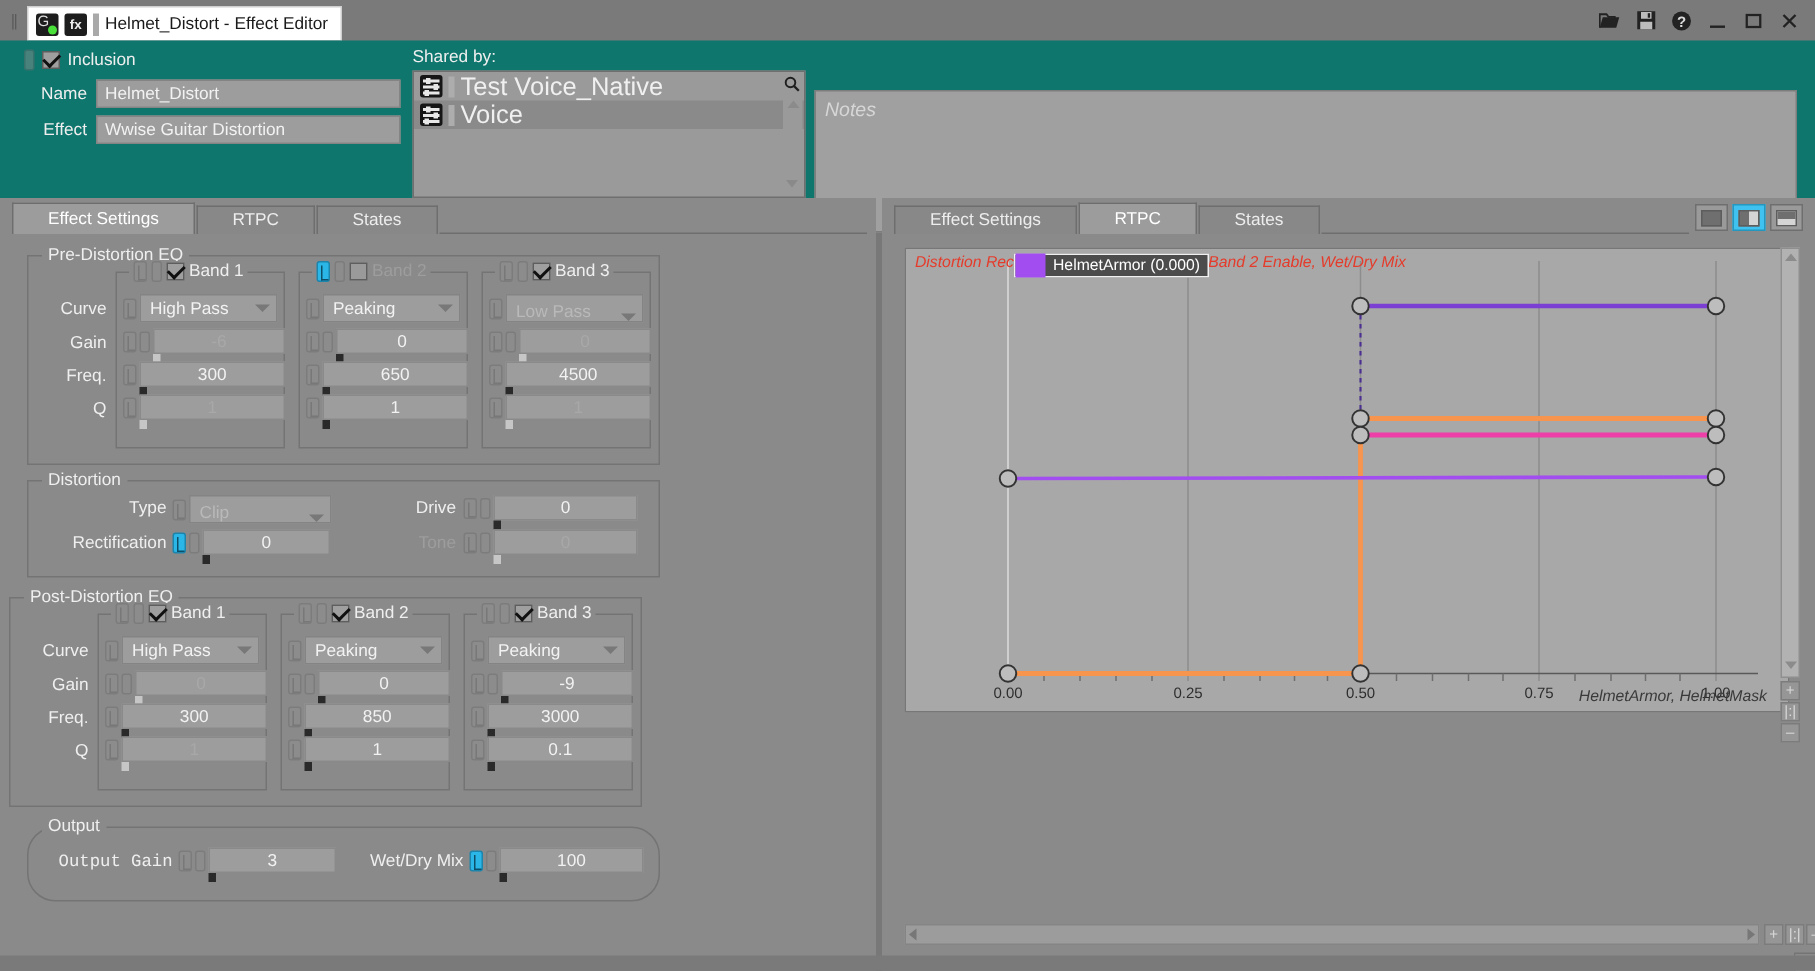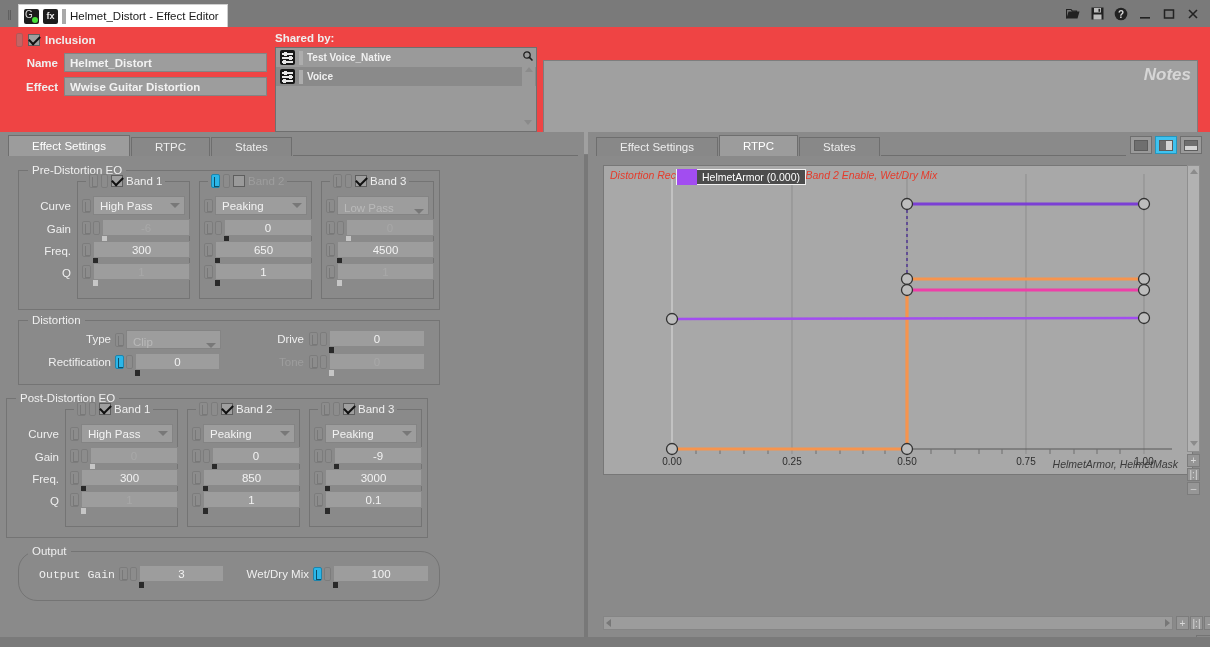--- a/index.html
+++ b/index.html
@@ -29,21 +29,21 @@
   .ic-green::after { content:''; position:absolute; right:1px; bottom:1px; width:6px; height:6px; border-radius:50%; background:#49e03a; }
   .ic-green::before { content:'G'; position:absolute; left:1px; top:0px; font-size:10px; color:#dedede; font-family:"Liberation Sans",sans-serif; }
   .ic-fx { background: #1d1d1d; color: #ededed; font-size: 9px; font-weight: bold; text-align: center; line-height: 15px; }
   .vbar { width: 4px; height: 15px; background: #a9a9a9; display:inline-block; }
   .title-spacer { flex: 1; }
   .wbtns { display: flex; align-items: center; height: 27px; gap: 2px; padding-right: 6px; }
   .wbtn { width: 22px; height: 22px; display: flex; align-items: center; justify-content: center; color: #1e1e1e; cursor: default; }
   .wbtn svg { display: block; }
 
   
-  .topwrap { position: absolute; left: 0; top: 27px; width: 1210px; height: 105px; background: #ef4444; font-weight: bold; }
+  .topwrap { position: absolute; left: 0; top: 27px; width: 1210px; height: 105px; background: #0f766e; }
   .chk {
     width: 12px; height: 12px; background: #9f9f9f; border: 1px solid #5e5e5e;
     display: inline-flex; align-items: center; justify-content: center; position: relative; flex: none;
   }
   .chk.on::after { content: ''; position: absolute; width: 9px; height: 5px; border-left: 2px solid #111; border-bottom: 2px solid #111; transform: rotate(-45deg) translate(1px,-1px); }
   .chk.off { background: #9a9a9a; }
   .rtpc-ico { width: 9px; height: 14px; background: #8f8f8f; border: 1px solid #6d6d6d; border-radius: 2px; flex:none; position:relative;}
   .rtpc-ico::after { content:''; position:absolute; left:2px; top:2px; width:4px; height:9px; border-left:1px solid #636363; border-bottom:1px solid #636363;}
   .rtpc-ico.blue { background:#2bb6e8; border-color:#1d84ab; }
   .rtpc-ico.blue::after { border-color:#0d4f68; }
@@ -56,33 +56,33 @@
   .lbl.dim { color: #9d9d9d; }
   .field {
     background: #9d9d9d; border: 1px solid #848484; height: 19px; color: #f2f2f2;
     font-size: 11.5px; display: flex; align-items: center; padding: 0 5px;
   }
   .row-name { position: absolute; left: 16px; top: 26px; display: flex; align-items: center; gap: 6px; }
   .row-effect { position: absolute; left: 16px; top: 50px; display: flex; align-items: center; gap: 6px; }
 
   .sharedby { position: absolute; left: 275px; top: 5px; }
   .sharedlist { width: 262px; height: 85px; background: #9a9a9a; border: 1px solid #6f6f6f; position: relative; margin-top: 3px; }
-  .sh-item { height: 19px; display: flex; align-items: center; gap: 4px; padding-left: 4px; color: #f0f0f0; font-size: 10px; }
+  .sh-item { height: 19px; display: flex; align-items: center; gap: 4px; padding-left: 4px; color: #f0f0f0; font-size: 17px; }
   .sh-item.sel { background: #8a8a8a; }
   .mixico { width: 15px; height: 15px; background: #161616; border-radius: 2px; position: relative; flex:none; }
   .mixico::before { content:''; position:absolute; left:2px; top:3px; width:11px; height:1.5px; background:#e8e8e8; box-shadow: 0 4px 0 #e8e8e8, 0 8px 0 #e8e8e8; }
   .mixico::after { content:''; position:absolute; left:4px; top:1.5px; width:2.5px; height:4px; background:#e8e8e8; box-shadow: 5px 4px 0 #e8e8e8, -1px 8px 0 #e8e8e8; }
   .sh-vbar { width:4px; height:14px; background:#adadad; flex:none; }
   .sh-search { position: absolute; right: 1px; top: 1px; width: 14px; height: 14px; display:flex; align-items:center; justify-content:center; }
   .sh-scroll { position: absolute; right: 1px; top: 16px; bottom: 1px; width: 13px; background: #9a9a9a; }
   .arrowup, .arrowdn { width: 0; height: 0; border-left: 4px solid transparent; border-right: 4px solid transparent; margin: 2px auto; }
   .arrowdn { border-top: 5px solid #8a8a8a; position:absolute; bottom:3px; left:2px; }
 
   .notes { position: absolute; left: 543px; top: 33px; width: 655px; height: 95px; background: #a0a0a0; border: 1px solid #7d7d7d; }
-  .notes-ph { color: #d6d6d6; font-style: italic; font-size: 17px; padding: 4px 6px; text-align: right; }
+  .notes-ph { color: #d6d6d6; font-style: italic; font-size: 13px; padding: 4px 6px; }
 
   
   .tabrow { display: flex; align-items: flex-end; height: 21px; }
   .tab { height: 19px; padding: 0 23px; background: #888; border: 1px solid #6e6e6e; border-bottom: none; color: #ededed; font-size: 11.5px; display: flex; align-items: center; margin-right: 1px; }
   .tab.active { background: #9c9c9c; height: 21px; color: #fff; }
   .tabline { flex: 1; border-bottom: 1px solid #6e6e6e; height: 19px; }
 
   
   .leftpanel { position: absolute; left: 0; top: 132px; width: 584px; height: 515px; background: #8a8a8a; }
   .ltabs { position: absolute; left: 8px; top: 3px; width: 570px; }

